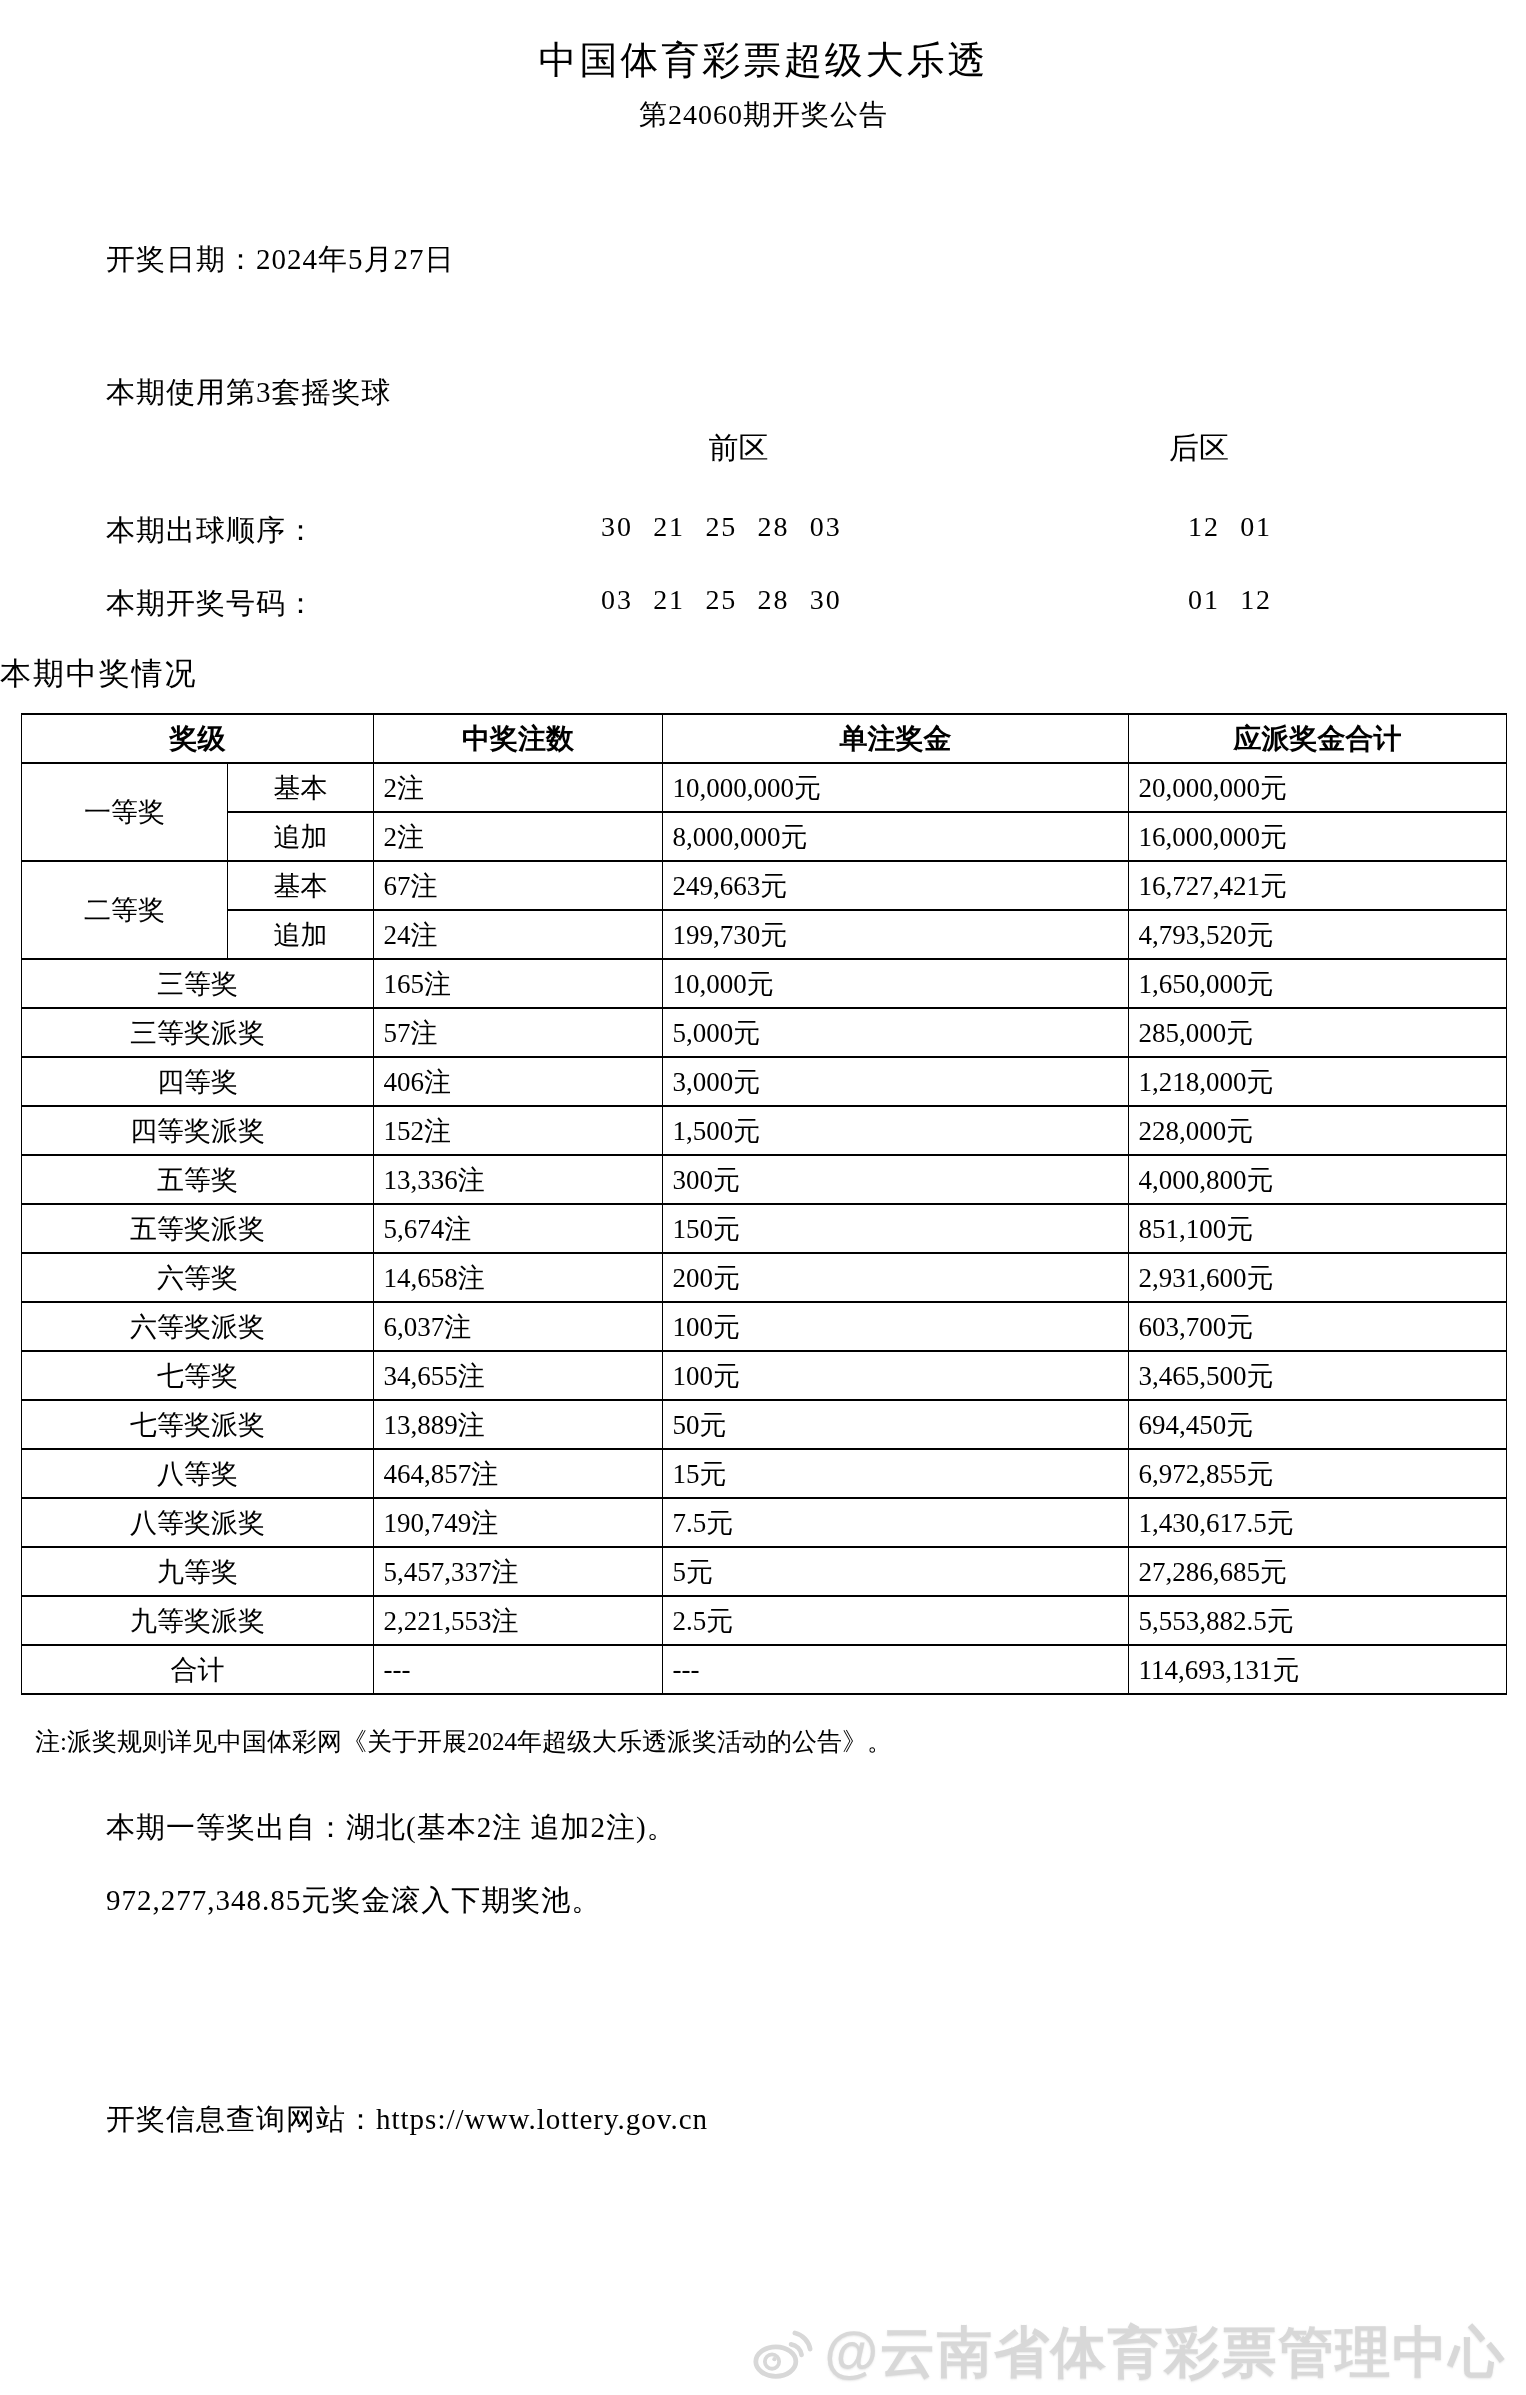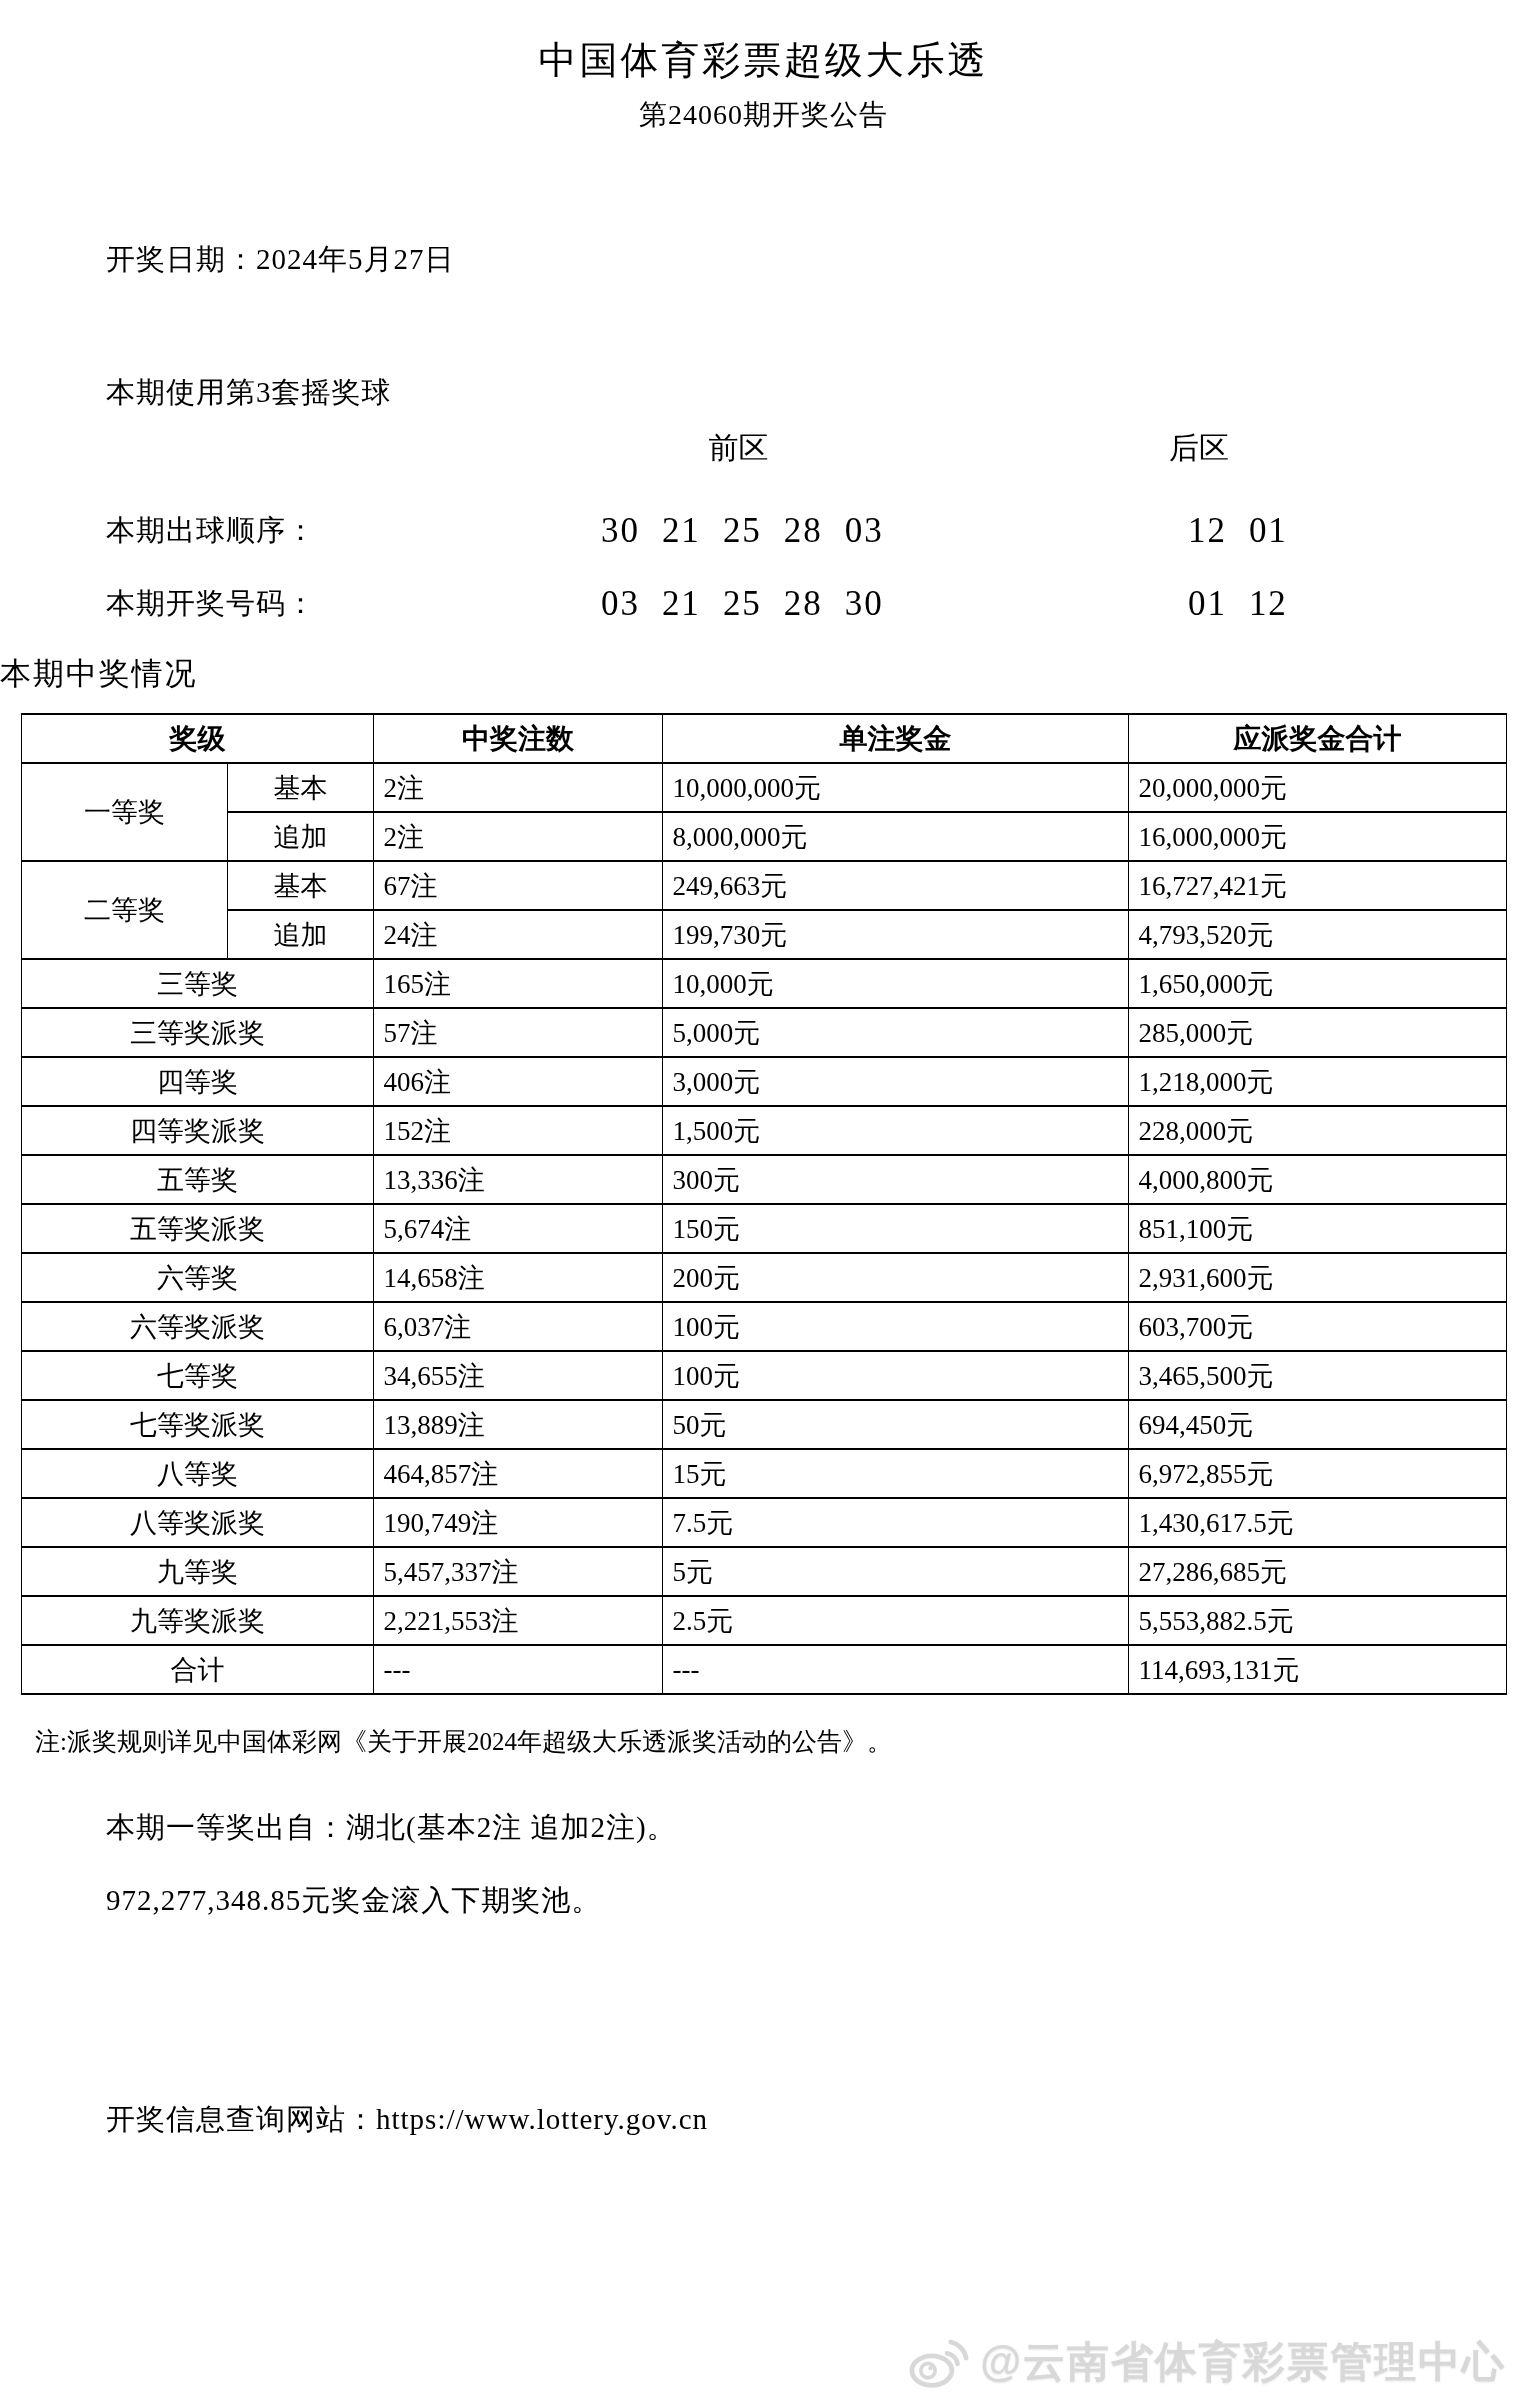--- a/index.html
+++ b/index.html
@@ -14,21 +14,21 @@
   .info{position:absolute;left:106px;font-size:29px;letter-spacing:1px;}
   .draw-date{top:240px}
   .sales{top:307px}
   .ball-set{top:373px}
   .zone{position:absolute;top:428px;font-size:30px;}
   .front-zone-label{left:601px;width:275px;text-align:center;}
   .back-zone-label{left:1169px;width:125px;text-align:left;}
   .row-label{position:absolute;left:106px;font-size:29px;letter-spacing:1px;}
   .order-label{top:511px}
   .result-label{top:584px}
-  .nums{position:absolute;font-size:35px;letter-spacing:1.9px;word-spacing:11.5px;}
+  .nums{position:absolute;font-size:28px;letter-spacing:1.9px;word-spacing:11.5px;}
   .order-front{top:511px;left:601px}
   .order-back{top:511px;left:1188px}
   .result-front{top:584px;left:601px}
   .result-back{top:584px;left:1188px}
   .table-title{position:absolute;top:653px;left:0;width:100%;font-size:31px;letter-spacing:1.9px;}
   table.prize{
     position:absolute;top:713px;left:21px;width:1484px;
     border-collapse:collapse;table-layout:fixed;font-size:27px;
   }
   table.prize th,table.prize td{
@@ -36,21 +36,21 @@
     height:47px;padding:0 9.6px;overflow:hidden;white-space:nowrap;
   }
   table.prize th{font-weight:bold;font-size:28px;text-align:center;}
   .c-center{text-align:center;}
   .c-num{padding-right:11.5px !important;}
   .note{position:absolute;top:1725px;left:35px;font-size:25px;}
   .remark{position:absolute;left:106px;font-size:29px;letter-spacing:1px;}
   .r0{top:1808px}.r1{top:1881px}.r2{top:1954px}.r3{top:2027px}.r4{top:2100px}
   .watermark{
     position:absolute;right:21px;bottom:5.8px;display:flex;align-items:center;gap:11.5px;
-    color:#d8d8d8;font-size:42px;font-weight:bold;
+    color:#d8d8d8;font-size:55px;font-weight:bold;
     font-family:"Liberation Sans","DejaVu Sans",sans-serif;letter-spacing:1.9px;
     text-shadow:0 1px 1.9px rgba(180,180,180,0.35);
   }
   .watermark svg{display:block;}
 </style>
 </head>
 <body>
 
 <div class="page">
 

